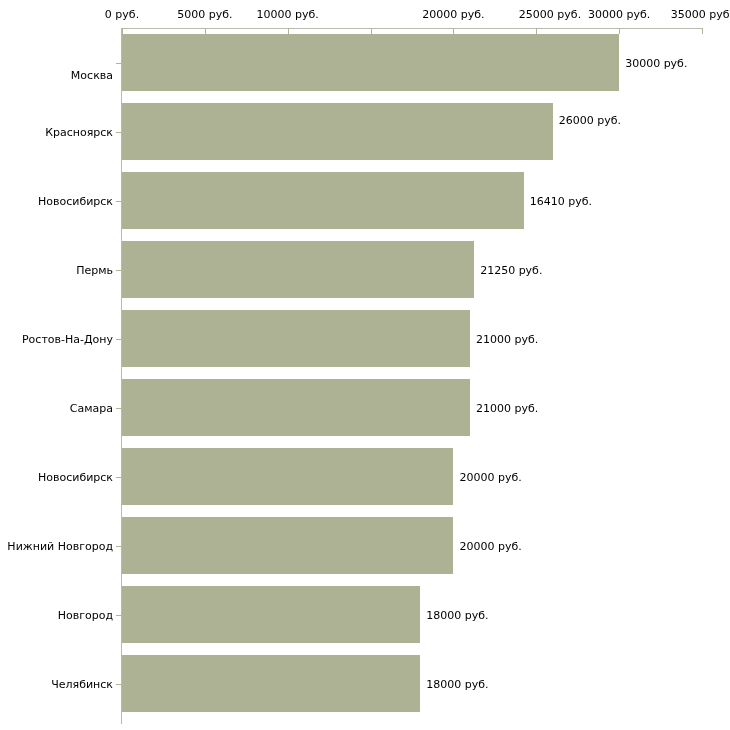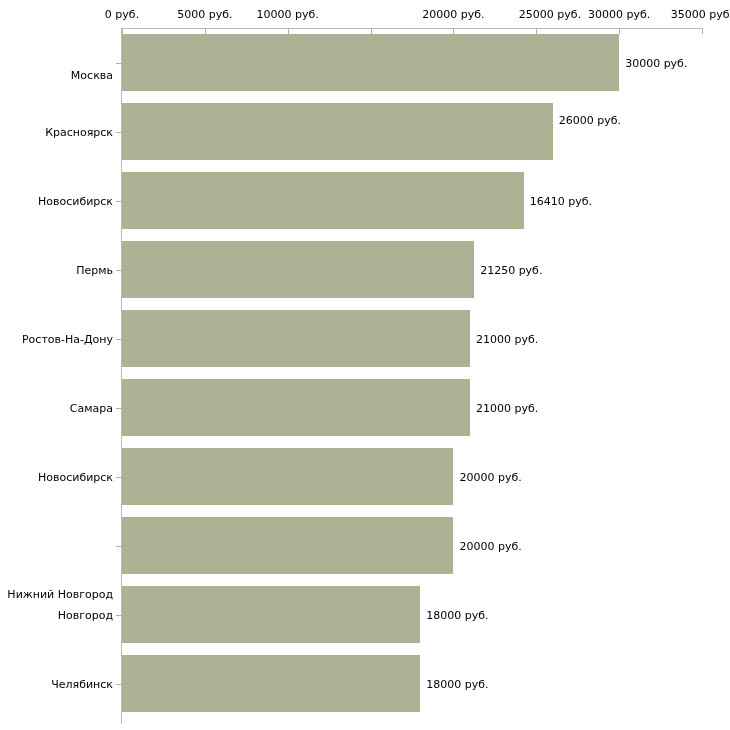--- a/index.html
+++ b/index.html
@@ -104,21 +104,21 @@
       <div class="ytick-label" style="top: 200.5px; right: 617px; color: rgb(0, 0, 0);">Новосибирск</div>
       <div class="ytick" style="left: 116px; top: 269.5px; background: rgb(179, 179, 148);"></div>
       <div class="ytick-label" style="top: 269.5px; right: 617px; color: rgb(0, 0, 0);">Пермь</div>
       <div class="ytick" style="left: 116px; top: 338.5px; background: rgb(179, 179, 148);"></div>
       <div class="ytick-label" style="top: 338.5px; right: 617px; color: rgb(0, 0, 0);">Ростов-На-Дону</div>
       <div class="ytick" style="left: 116px; top: 407.5px; background: rgb(179, 179, 148);"></div>
       <div class="ytick-label" style="top: 407.5px; right: 617px; color: rgb(0, 0, 0);">Самара</div>
       <div class="ytick" style="left: 116px; top: 476.5px; background: rgb(179, 179, 148);"></div>
       <div class="ytick-label" style="top: 476.5px; right: 617px; color: rgb(0, 0, 0);">Новосибирск</div>
       <div class="ytick" style="left: 116px; top: 545.5px; background: rgb(179, 179, 148);"></div>
-      <div class="ytick-label" style="top: 545.5px; right: 617px; color: rgb(0, 0, 0); margin-top: 48px;">Нижний Новгород</div>
+      <div class="ytick-label" style="top: 545.5px; right: 617px; color: rgb(0, 0, 0);">Нижний Новгород</div>
       <div class="ytick" style="left: 116px; top: 614.5px; background: rgb(179, 179, 148);"></div>
       <div class="ytick-label" style="top: 614.5px; right: 617px; color: rgb(0, 0, 0);">Новгород</div>
       <div class="ytick" style="left: 116px; top: 683.5px; background: rgb(179, 179, 148);"></div>
       <div class="ytick-label" style="top: 683.5px; right: 617px; color: rgb(0, 0, 0);">Челябинск</div>
     </div>
 
   <div id="bars-layer">
       <div class="bar" style="left: 122px; top: 34px; width: 497.143px; height: 57px; background: rgb(172, 178, 147);"></div>
       <div class="bar-value" style="left: 625.143px; top: 62.5px; color: rgb(0, 0, 0);">30000 руб.</div>
       <div class="bar" style="left: 122px; top: 103px; width: 430.857px; height: 57px; background: rgb(172, 178, 147);"></div>

